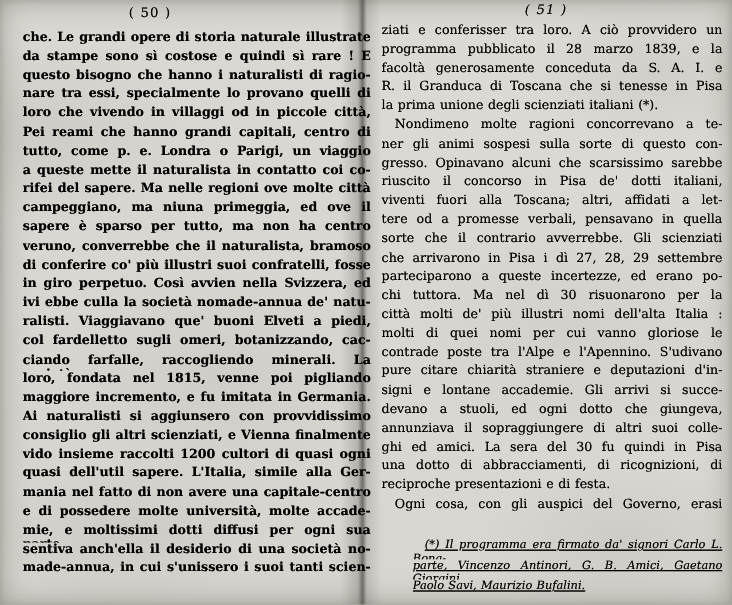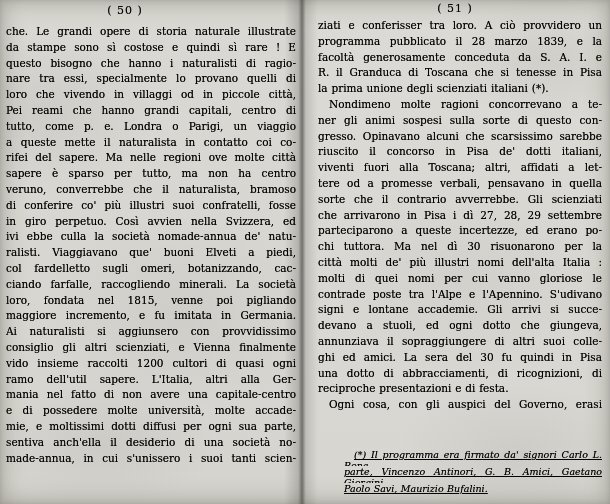--- a/index.html
+++ b/index.html
@@ -44,23 +44,23 @@
   .vignette {
     position: absolute; inset: 0; pointer-events: none;
     box-shadow: inset 0 0 24px rgba(70,68,60,0.40), inset 0 0 5px rgba(70,68,60,0.18);
   }
   .page-num {
     position: absolute; top: 4px;
     width: 64px; text-align: center;
     font-size: 11px; letter-spacing: 1px;
   }
   .page-num.left  { left: 93px; }
-  .page-num.right { left: 423px; top: 2px; }
+  .page-num.right { left: 423px; top: 2px; font-style: italic; }
   .text-col { position: absolute; font-size: 10.5px; }
-  .text-col.left  { left: 6px;  top: 25px; width: 290px; }
+  .text-col.left  { left: 19px;  top: 25px; width: 290px; font-weight: bold; }
   .text-col.right { left: 318px; top: 19px; width: 284px; }
   .line {
     height: 15.8px; overflow: hidden;
     text-align: justify; text-align-last: justify;
     word-spacing: 0.5px;
   }
   .line.end { text-align-last: left; }
   .line.ind { text-indent: 11px; }
   .footnote {
     position: absolute; left: 344px; top: 449px; width: 258px;
@@ -83,34 +83,35 @@
   <div class="text-col left">
       <div class="line">che. Le grandi opere di storia naturale illustrate</div>
       <div class="line">da stampe sono sì costose e quindi sì rare ! E</div>
       <div class="line">questo bisogno che hanno i naturalisti di ragio-</div>
       <div class="line">nare tra essi, specialmente lo provano quelli di</div>
       <div class="line">loro che vivendo in villaggi od in piccole città,</div>
       <div class="line">Pei reami che hanno grandi capitali, centro di</div>
       <div class="line">tutto, come p. e. Londra o Parigi, un viaggio</div>
       <div class="line">a queste mette il naturalista in contatto coi co-</div>
       <div class="line">rifei del sapere. Ma nelle regioni ove molte città</div>
+      <div class="line">campeggiano, ma niuna primeggia, ed ove il</div>
       <div class="line">sapere è sparso per tutto, ma non ha centro</div>
       <div class="line">veruno, converrebbe che il naturalista, bramoso</div>
       <div class="line">di conferire co' più illustri suoi confratelli, fosse</div>
       <div class="line">in giro perpetuo. Così avvien nella Svizzera, ed</div>
       <div class="line">ivi ebbe culla la società nomade-annua de' natu-</div>
       <div class="line">ralisti. Viaggiavano que' buoni Elveti a piedi,</div>
       <div class="line">col fardelletto sugli omeri, botanizzando, cac-</div>
       <div class="line">ciando farfalle, raccogliendo minerali. La società</div>
       <div class="line">loro, fondata nel 1815, venne poi pigliando</div>
       <div class="line">maggiore incremento, e fu imitata in Germania.</div>
       <div class="line">Ai naturalisti si aggiunsero con provvidissimo</div>
       <div class="line">consiglio gli altri scienziati, e Vienna finalmente</div>
       <div class="line">vido insieme raccolti 1200 cultori di quasi ogni</div>
-      <div class="line">ramo dell'util sapere. L'Italia, altri alla Ger-</div>
+      <div class="line">quasi dell'util sapere. L'Italia, simile alla Ger-</div>
       <div class="line">mania nel fatto di non avere una capitale-centro</div>
       <div class="line">e di possedere molte università, molte accade-</div>
       <div class="line">mie, e moltissimi dotti diffusi per ogni sua parte,</div>
       <div class="line">sentiva anch'ella il desiderio di una società no-</div>
       <div class="line">made-annua, in cui s'unissero i suoi tanti scien-</div>
     </div>
 
   <div class="text-col right">
       <div class="line">ziati e conferisser tra loro. A ciò provvidero un</div>
       <div class="line">programma pubblicato il 28 marzo 1839, e la</div>
@@ -123,20 +124,21 @@
       <div class="line">riuscito il concorso in Pisa de' dotti italiani,</div>
       <div class="line">viventi fuori alla Toscana; altri, affidati a let-</div>
       <div class="line">tere od a promesse verbali, pensavano in quella</div>
       <div class="line">sorte che il contrario avverrebbe. Gli scienziati</div>
       <div class="line">che arrivarono in Pisa i dì 27, 28, 29 settembre</div>
       <div class="line">parteciparono a queste incertezze, ed erano po-</div>
       <div class="line">chi tuttora. Ma nel dì 30 risuonarono per la</div>
       <div class="line">città molti de' più illustri nomi dell'alta Italia :</div>
       <div class="line">molti di quei nomi per cui vanno gloriose le</div>
       <div class="line">contrade poste tra l'Alpe e l'Apennino. S'udivano</div>
+      <div class="line">pure citare chiarità straniere e deputazioni d'in-</div>
       <div class="line">signi e lontane accademie. Gli arrivi si succe-</div>
       <div class="line">devano a stuoli, ed ogni dotto che giungeva,</div>
       <div class="line">annunziava il sopraggiungere di altri suoi colle-</div>
       <div class="line">ghi ed amici. La sera del 30 fu quindi in Pisa</div>
       <div class="line">una dotto di abbracciamenti, di ricognizioni, di</div>
       <div class="line end">reciproche presentazioni e di festa.</div>
       <div class="line ind">Ogni cosa, con gli auspici del Governo, erasi</div>
     </div>
 
   <div class="footnote">

